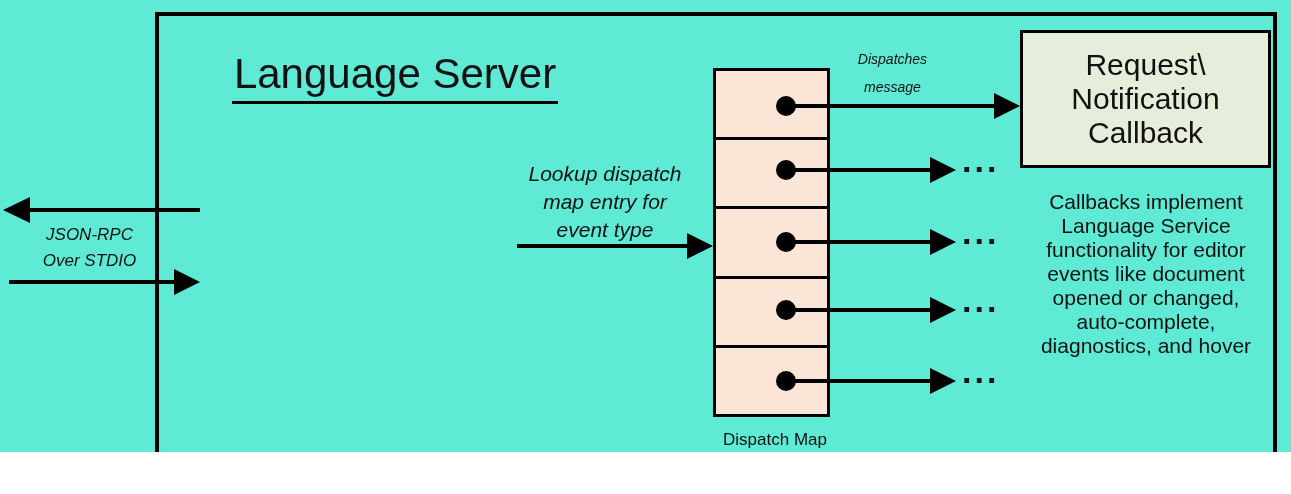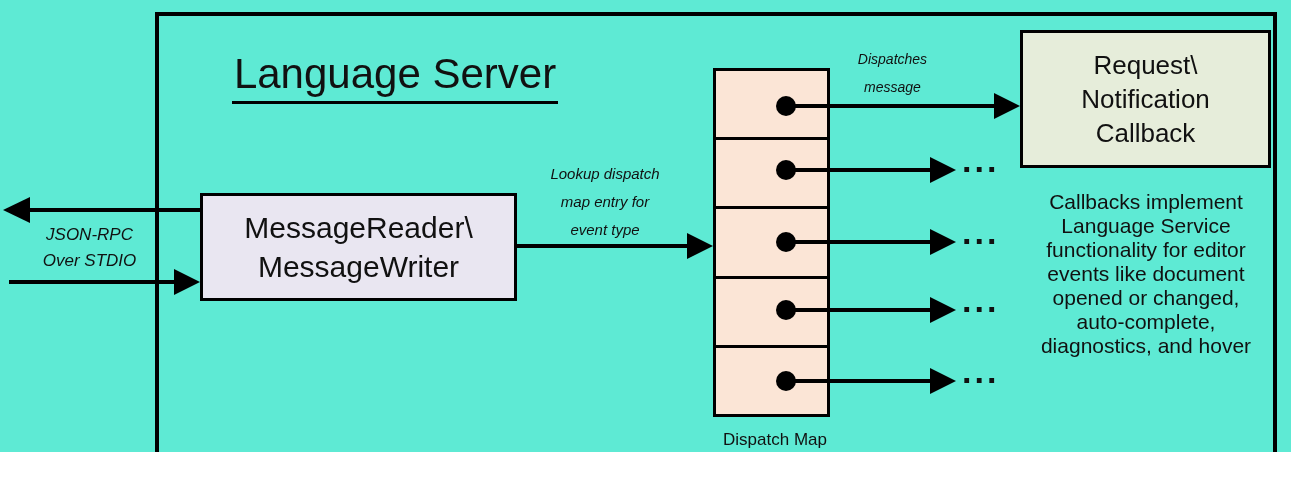--- a/index.html
+++ b/index.html
@@ -7,51 +7,47 @@
   #canvas{position:relative;width:1291px;height:452px;background:#5eead4;overflow:hidden;}
   .abs{position:absolute;}
   .preline{white-space:pre-line;}
   .box{box-sizing:border-box;border:3px solid #000;display:flex;align-items:center;justify-content:center;text-align:center;}
   #outer-box{left:155px;top:12px;width:1122px;height:475px;border:4px solid #000;background:transparent;}
   #title-wrap{left:215px;top:50px;width:360px;text-align:center;}
   #title-wrap span{display:inline-block;font-size:42px;line-height:48px;border-bottom:3px solid #000;padding:0 2px 3px 2px;}
   #io-label{left:17px;top:222px;width:145px;text-align:center;font-style:italic;font-size:17px;line-height:26px;}
   #reader-box{left:200px;top:193px;width:317px;height:108px;background:#e9e6f1;font-size:30px;line-height:39px;}
   #reader-caption{left:205px;top:310px;width:340px;text-align:center;font-size:21px;line-height:29px;}
-  #lookup-label{left:510px;top:160px;width:190px;text-align:center;font-style:italic;font-size:15px;line-height:28px;}
+  #lookup-label{left:510px;top:160px;width:190px;text-align:center;font-style:italic;font-size:21px;line-height:28px;}
   #dispatch-map{left:713px;top:68px;width:117px;height:349px;box-sizing:border-box;border:3px solid #000;background:#fbe5d6;display:flex;flex-direction:column;}
   .map-cell{flex:1;}
   .map-cell.divided{border-bottom:3px solid #000;}
   #map-caption{left:640px;top:426px;width:270px;text-align:center;font-size:17px;line-height:27px;}
   #dispatches-label{left:830px;top:45px;width:125px;text-align:center;font-style:italic;font-size:14px;line-height:28px;}
-  #callback-box{left:1020px;top:30px;width:251px;height:138px;background:#e6edda;font-size:26px;line-height:34px;}
+  #callback-box{left:1020px;top:30px;width:251px;height:138px;background:#e6edda;font-size:30px;line-height:34px;}
   #callbacks-note{left:1016px;top:190px;width:260px;text-align:center;font-size:21px;line-height:24px;}
   .ellipsis{left:962px;width:46px;font-size:34px;font-weight:bold;letter-spacing:3px;line-height:34px;text-align:left;}
   #connector-svg{left:0;top:0;pointer-events:none;z-index:5;}
   #connector-svg line{stroke:#000;stroke-width:4;}
   #connector-svg polygon,#connector-svg circle{fill:#000;}
 </style>
 </head>
 <body>
 
 <div id="canvas">
 
   <div id="outer-box" class="abs box"></div>
 
   <div id="title-wrap" class="abs">
     <span>Language Server</span>
   </div>
 
   <div id="io-label" class="abs preline">JSON-RPC
 Over STDIO</div>
 
-  <div id="reader-box" class="abs box preline">
-    <span class="preline">MessageReader\
-MessageWriter</span>
-  </div>
 
   <div id="lookup-label" class="abs preline">Lookup dispatch
 map entry for
 event type</div>
 
   <div id="dispatch-map" class="abs">
     <div class="map-cell divided"></div>
     <div class="map-cell divided"></div>
     <div class="map-cell divided"></div>
     <div class="map-cell divided"></div>

